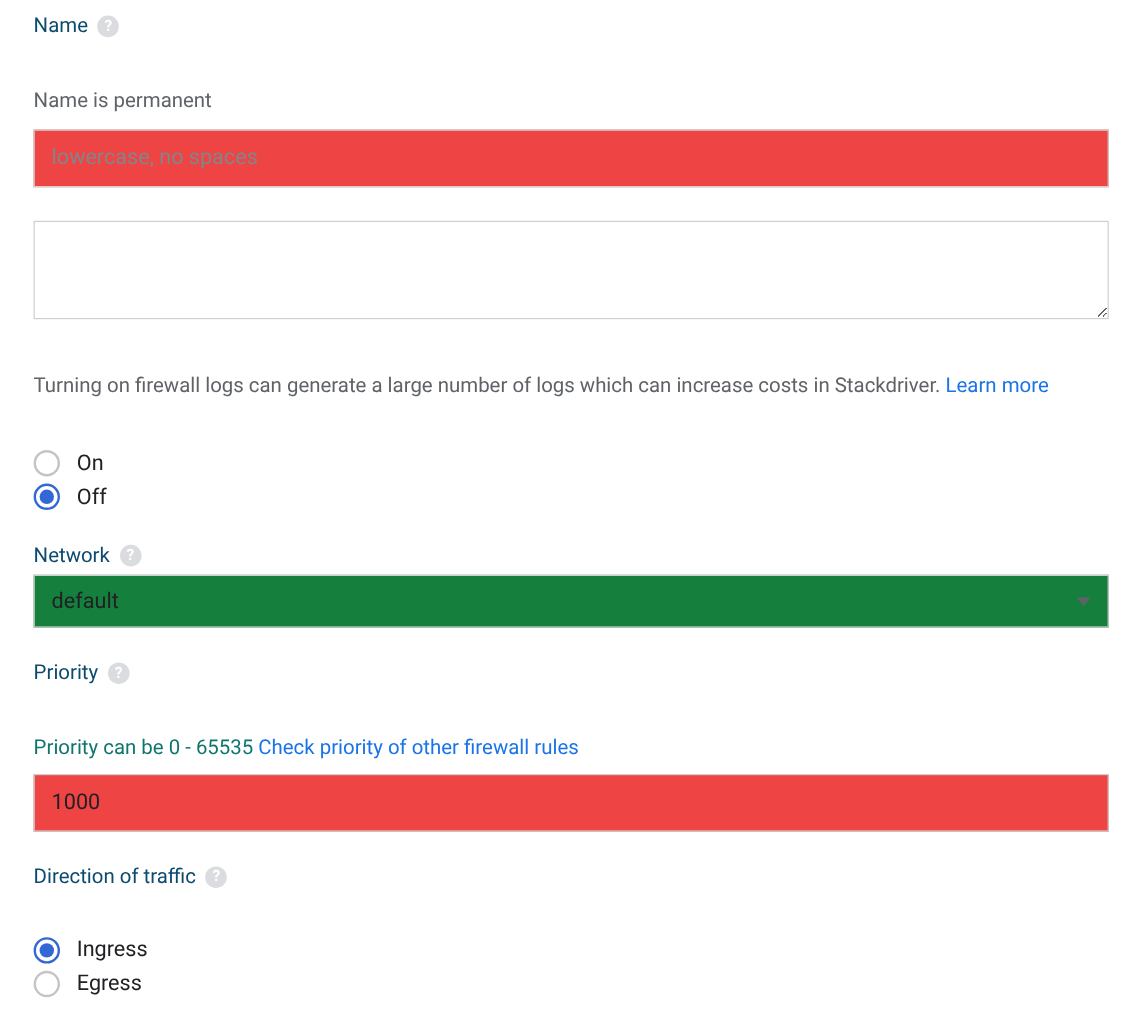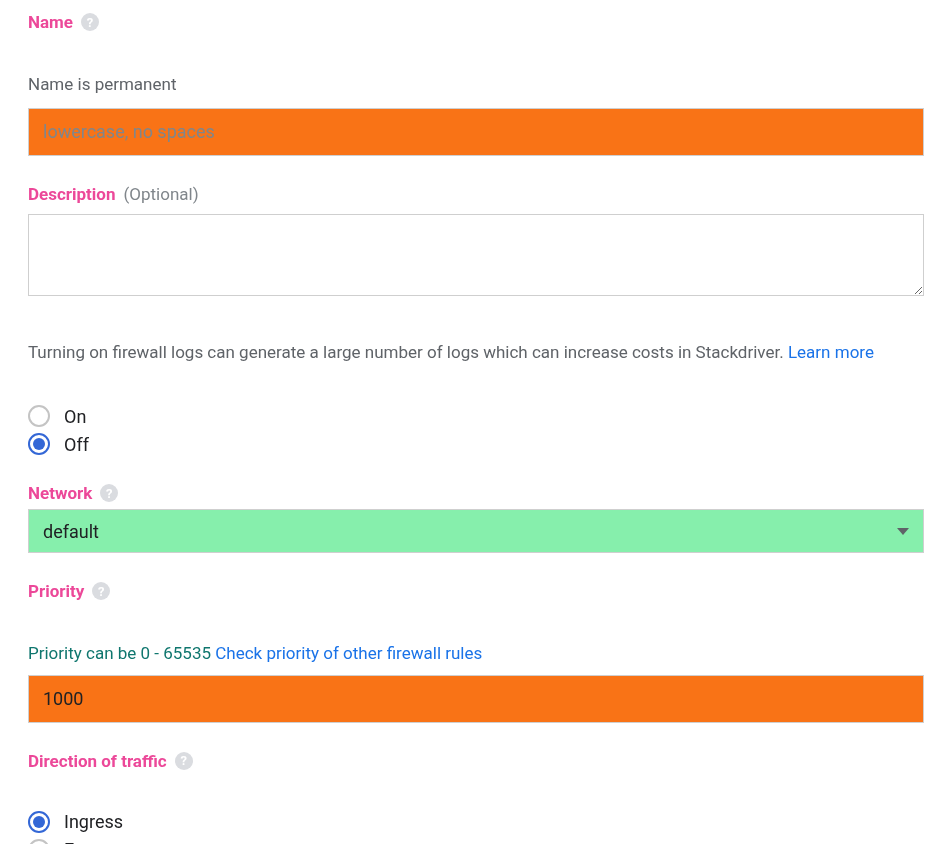--- a/index.html
+++ b/index.html
@@ -17,23 +17,23 @@
     .form-section {
       margin-bottom: 28px;
     }
     .label-row {
       display: flex;
       align-items: center;
       gap: 8px;
       margin-bottom: 2px;
     }
     .field-label {
-      font-weight: 700;
-      font-size: 17px;
-      color: #ec4899;
+      font-weight: 400;
+      font-size: 17px;
+      color: #0c4a6e;
     }
     .optional {
       font-weight: 400;
       color: #80868b;
       font-size: 17px;
     }
     .help-icon {
       width: 18px;
       height: 18px;
       border-radius: 50%;
@@ -58,21 +58,21 @@
       text-decoration: none;
       cursor: pointer;
     }
     input[type="text"].text-input {
       width: 100%;
       height: 48px;
       border: 1px solid #cfcfcf;
       padding: 0 14px;
       font-size: 18px;
       color: #202124;
-      background: #f97316;
+      background: #ef4444;
       outline: none;
       font-family: inherit;
     }
     input[type="text"].text-input::placeholder {
       color: #80868b;
     }
     textarea.textarea-input {
       width: 100%;
       height: 82px;
       border: 1px solid #cfcfcf;
@@ -120,21 +120,21 @@
       transform: translate(-50%, -50%);
     }
     .radio-label {
       font-size: 18px;
       color: #202124;
     }
     .select-box {
       width: 100%;
       height: 44px;
       border: 1px solid #cfcfcf;
-      background: #86efac;
+      background: #15803d;
       padding: 0 14px;
       display: flex;
       align-items: center;
       justify-content: space-between;
       cursor: pointer;
     }
     .select-value {
       font-size: 18px;
       color: #202124;
     }
@@ -170,24 +170,20 @@
 <div class="form-section">
   <div class="label-row">
     <span class="field-label">Name</span>
     <span class="help-icon">?</span>
   </div>
   <div class="help-text">Name is permanent</div>
   <input type="text" class="text-input" placeholder="lowercase, no spaces" style="">
 </div>
 
 <div class="form-section">
-  <div class="label-row" style="margin-bottom:10px;">
-    <span class="field-label">Description</span>
-    <span class="optional">(Optional)</span>
-  </div>
   <textarea class="textarea-input" style=""></textarea>
 </div>
 
 <div class="form-section logs-section">
   <div class="help-text">
     <span>Turning on firewall logs can generate a large number of logs which can increase costs in Stackdriver. </span><a class="link">Learn more</a>
   </div>
   <div class="radio-group">
     <div class="radio-item">
       <span class="radio-circle"></span>

